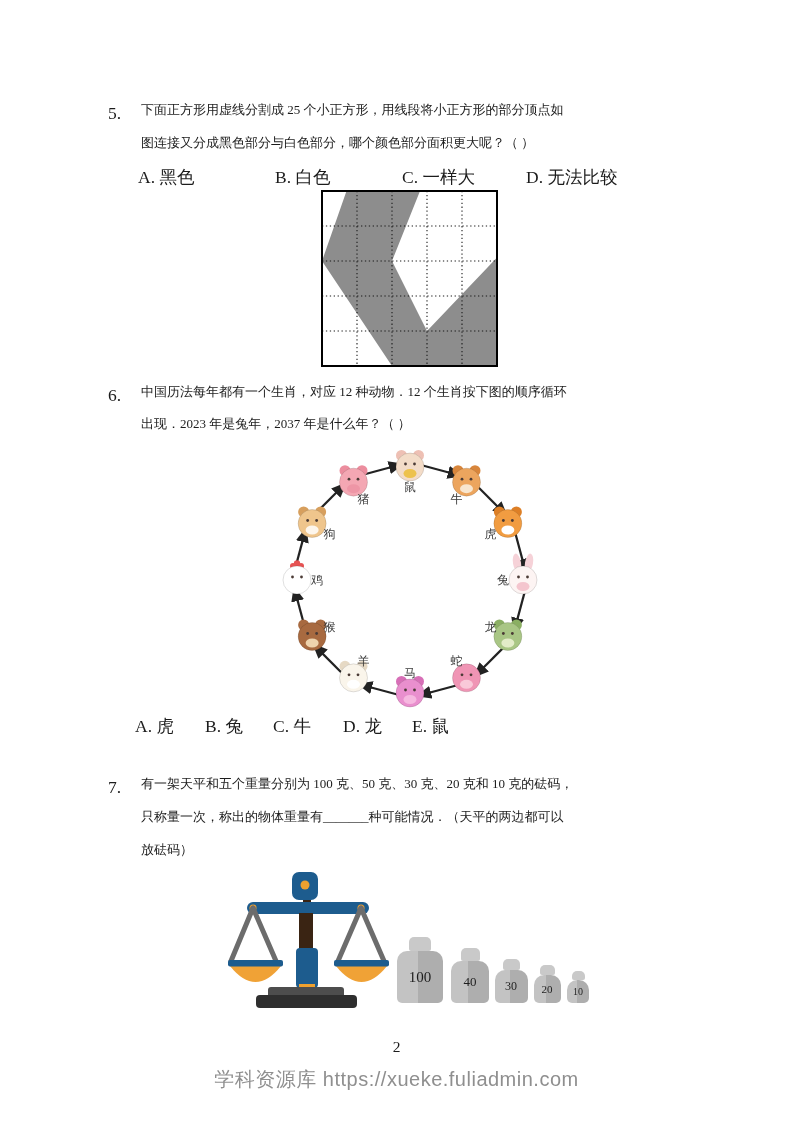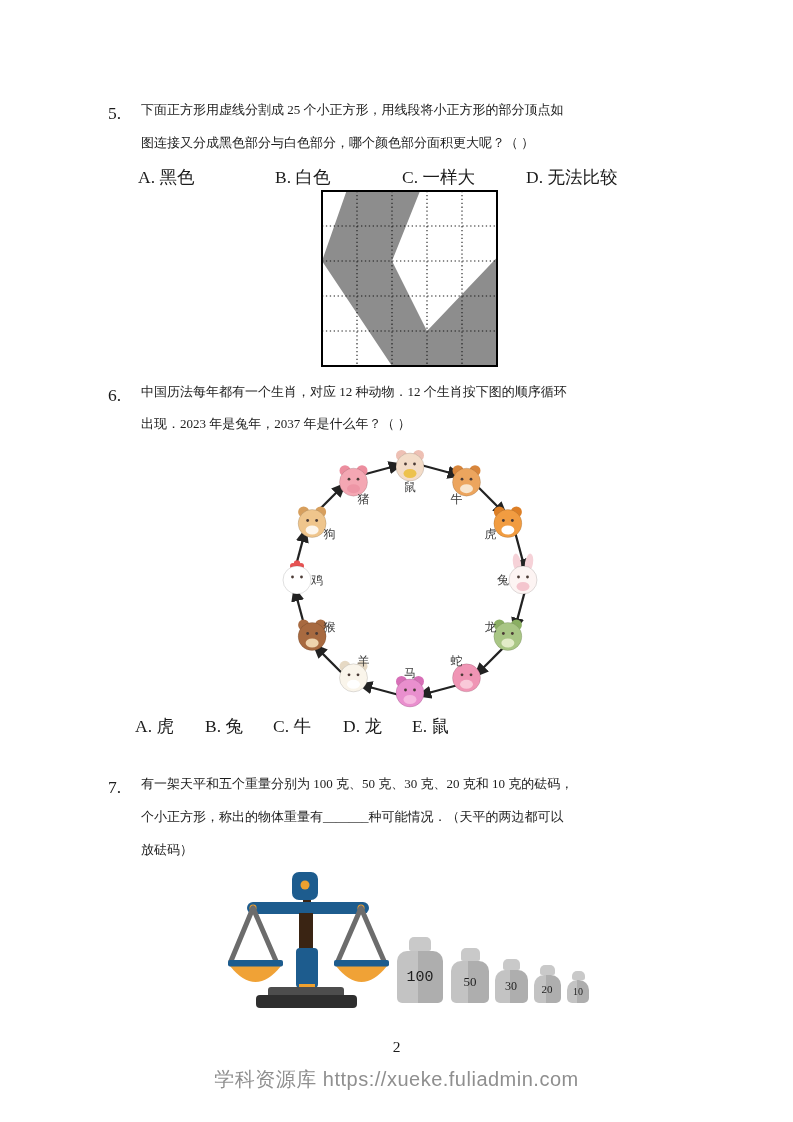--- a/index.html
+++ b/index.html
@@ -187,21 +187,21 @@
     </svg>
 
   <div class="opt" style="left:135px;top:716px">A. 虎</div>
   <div class="opt" style="left:205px;top:716px">B. 兔</div>
   <div class="opt" style="left:273px;top:716px">C. 牛</div>
   <div class="opt" style="left:343px;top:716px">D. 龙</div>
   <div class="opt" style="left:412px;top:716px">E. 鼠</div>
 
   <div class="qnum" style="left:108px;top:777px">7.</div>
   <div class="tline" style="left:141px;top:777px">有一架天平和五个重量分别为 100 克、50 克、30 克、20 克和 10 克的砝码，</div>
-  <div class="tline" style="left:141px;top:810px">个小正方形，称出的物体重量有_______种可能情况．（天平的两边都可以</div>
+  <div class="tline" style="left:141px;top:810px">只称量一次，称出的物体重量有_______种可能情况．（天平的两边都可以</div>
   <div class="tline" style="left:141px;top:843px">放砝码）</div>
 
   <div class="fig" style="left:0;top:868px;width:793px;height:150px">
     <svg style="position:absolute;left:225px;top:0" width="170" height="145" viewBox="0 0 170 145">
 
       <rect x="78" y="26" width="8" height="34" fill="#3a2413"></rect>
 
       <rect x="67" y="4" width="26" height="28" rx="7" fill="#1d5c8e"></rect>
       <circle cx="80" cy="17" r="4.5" fill="#efa12f"></circle>
 
@@ -222,27 +222,27 @@
       <rect x="109" y="92" width="55" height="6.5" rx="2" fill="#1d5c8e"></rect>
 
       <rect x="74" y="45" width="14" height="39" fill="#3a2413"></rect>
       <rect x="71" y="80" width="22" height="40" rx="4" fill="#1d5c8e"></rect>
       <rect x="74" y="116" width="16" height="7" fill="#efa12f"></rect>
 
       <rect x="43" y="119" width="76" height="11" rx="3" fill="#4d4d4d"></rect>
       <rect x="31" y="127" width="101" height="13" rx="4" fill="#2e2e2e"></rect>
     </svg>
     <div id="weights-layer" class="wlayer">
-        <div class="weight" style="left: 397px; top: 69px; width: 46px; font-family: Liberation Mono, monospace;">
+        <div class="weight" style="left: 397px; top: 69px; width: 46px;">
           <div class="wcap" style="width: 22px; height: 14px;"></div>
           <div class="wbody" style="width: 46px; height: 52px; font-size: 15px;">100</div>
         </div>
         <div class="weight" style="left: 451px; top: 80px; width: 38px;">
           <div class="wcap" style="width: 19px; height: 13px;"></div>
-          <div class="wbody" style="width: 38px; height: 42px; font-size: 13px;">50</div>
+          <div class="wbody" style="width: 38px; height: 42px; font-size: 13px;">40</div>
         </div>
         <div class="weight" style="left: 494.5px; top: 91px; width: 33px;">
           <div class="wcap" style="width: 17px; height: 11px;"></div>
           <div class="wbody" style="width: 33px; height: 33px; font-size: 12px;">30</div>
         </div>
         <div class="weight" style="left: 533.5px; top: 97px; width: 27px;">
           <div class="wcap" style="width: 15px; height: 10px;"></div>
           <div class="wbody" style="width: 27px; height: 28px; font-size: 11px;">20</div>
         </div>
         <div class="weight" style="left: 567px; top: 103px; width: 22px;">

